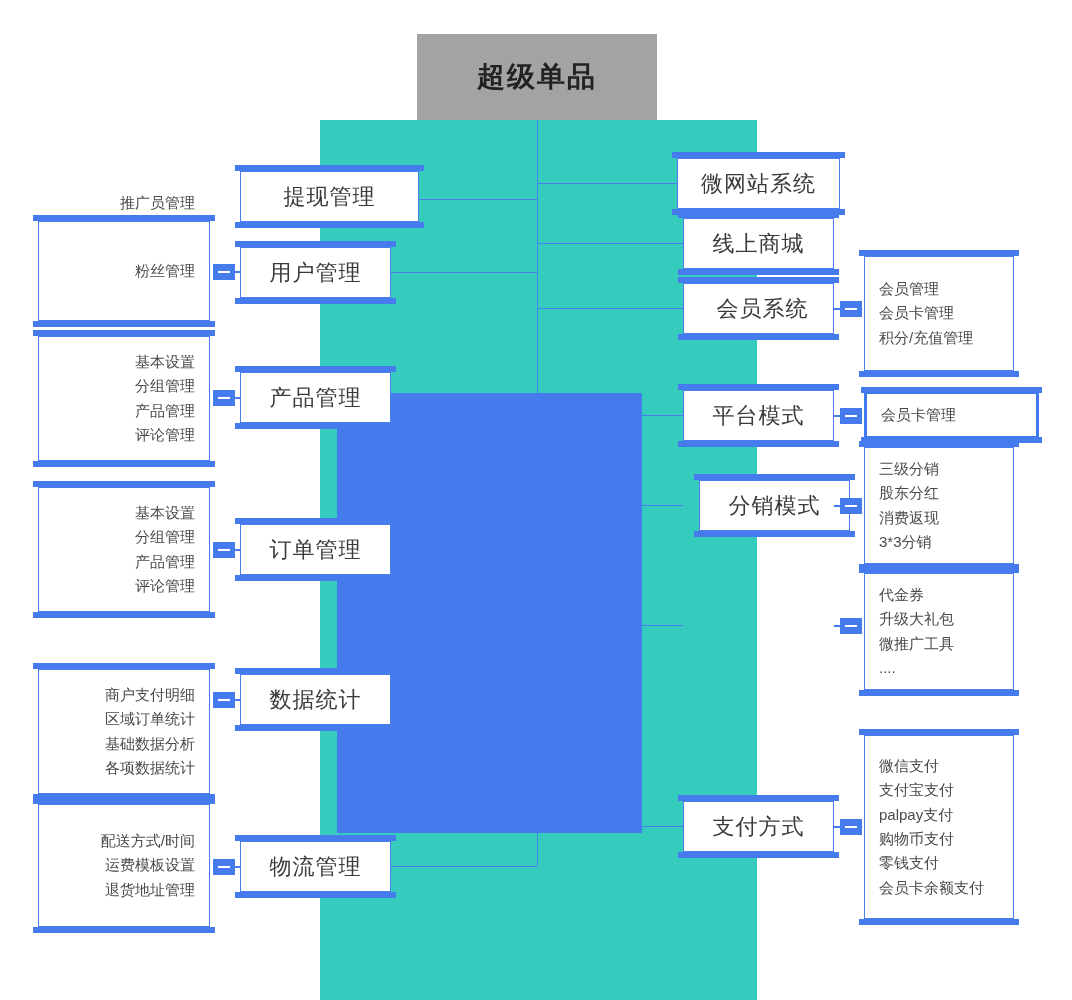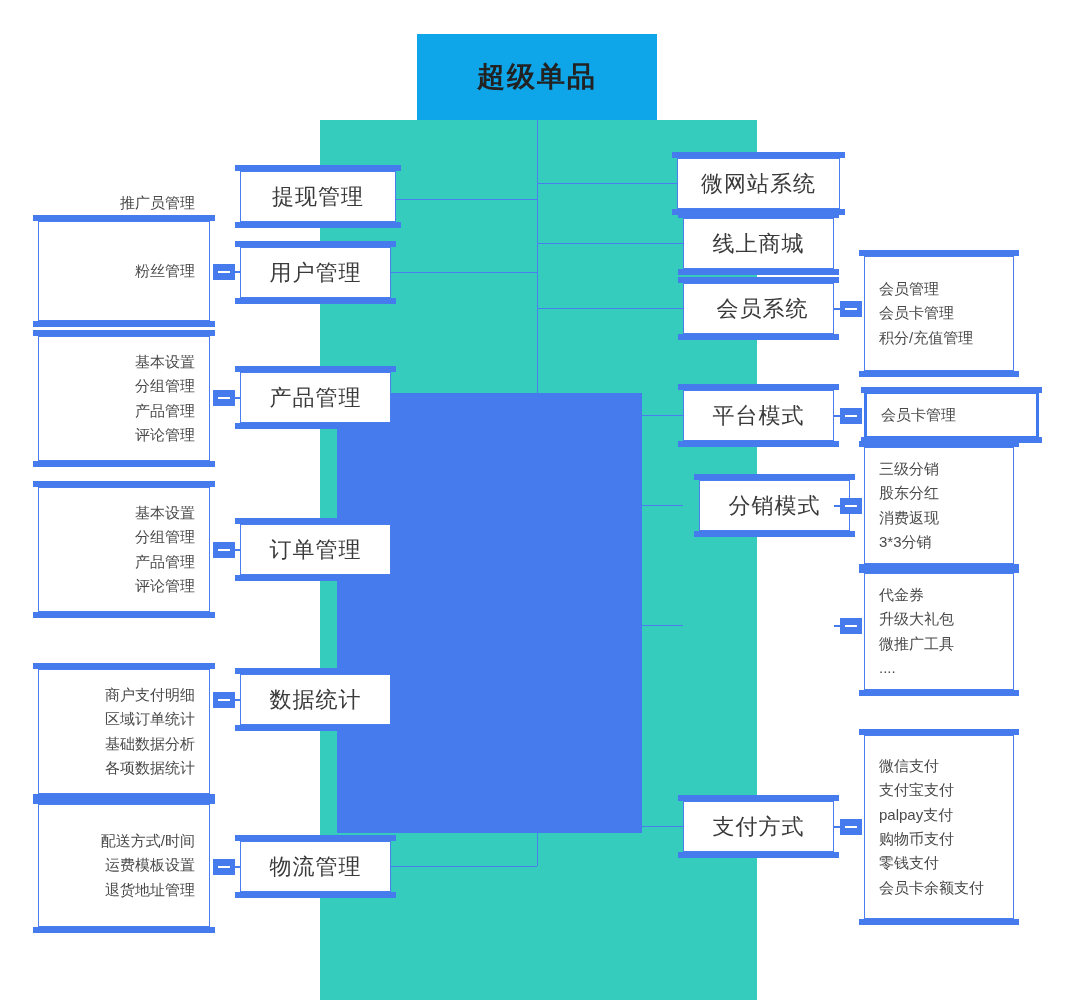--- a/index.html
+++ b/index.html
@@ -15,21 +15,21 @@
   .bg-teal{position:absolute;background:#35ccbe;}
   .bg-blue{position:absolute;background:#467bee;}
 
   
   .ln{position:absolute;background:#4a7dee;}
   .ln-h{height:1px;}
   .ln-v{width:1px;}
 
   
   .title-box{
-    position:absolute;background:#0ea5e9;
+    position:absolute;background:#a3a3a3;
     display:flex;align-items:center;justify-content:center;
     color:#222222;font-weight:bold;font-size:28px;letter-spacing:2px;
   }
 
   
   .node{
     position:absolute;background:#ffffff;
     border:1px solid #4a7dee;
     display:flex;align-items:center;justify-content:center;
     color:#3a3a3a;font-size:22px;letter-spacing:1px;
@@ -90,21 +90,21 @@
   <div class="ln ln-h" style="left:537px;top:183px;width:146px;"></div>
   <div class="ln ln-h" style="left:537px;top:243px;width:146px;"></div>
   <div class="ln ln-h" style="left:537px;top:308px;width:146px;"></div>
   <div class="ln ln-h" style="left:642px;top:415px;width:41px;"></div>
   <div class="ln ln-h" style="left:642px;top:505px;width:41px;"></div>
   <div class="ln ln-h" style="left:642px;top:625px;width:41px;"></div>
   <div class="ln ln-h" style="left:642px;top:826px;width:41px;"></div>
 
   <div class="title-box" style="left:417px;top:34px;width:240px;height:86px;">超级单品</div>
 
-  <div class="node" style="left:240px;top:171px;width:156px;height:51px;text-align:right;">提现管理</div>
+  <div class="node" style="left:240px;top:171px;width:179px;height:51px;text-align:right;">提现管理</div>
 
   <div class="node" style="left:240px;top:247px;width:151px;height:51px;">用户管理</div>
 
   <div class="node" style="left:240px;top:372px;width:151px;height:51px;">产品管理</div>
 
   <div class="node" style="left:240px;top:524px;width:151px;height:51px;">订单管理</div>
 
   <div class="node" style="left:240px;top:674px;width:151px;height:51px;">数据统计</div>
 
   <div class="node" style="left:240px;top:841px;width:151px;height:51px;">物流管理</div>

